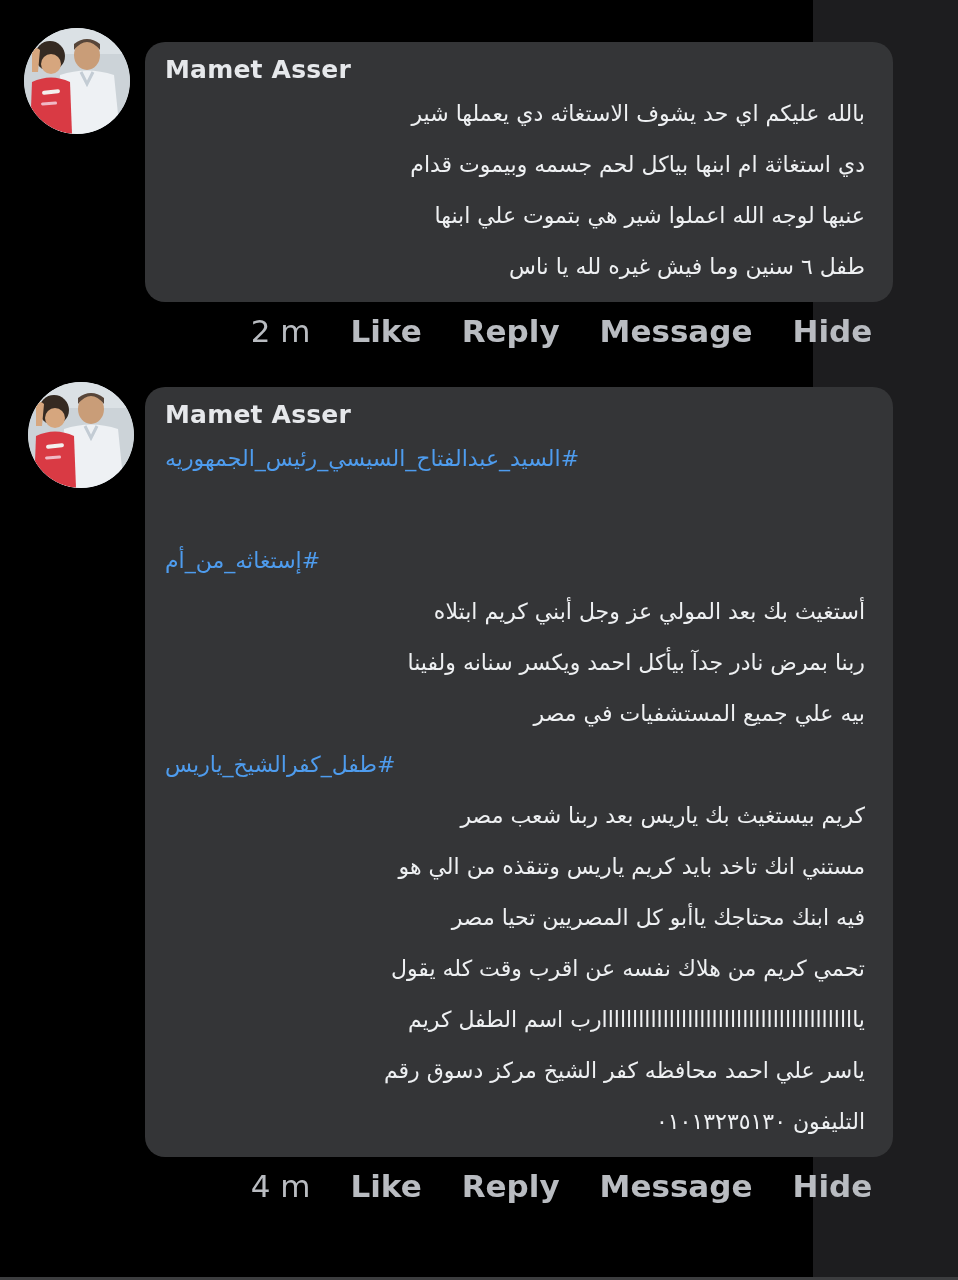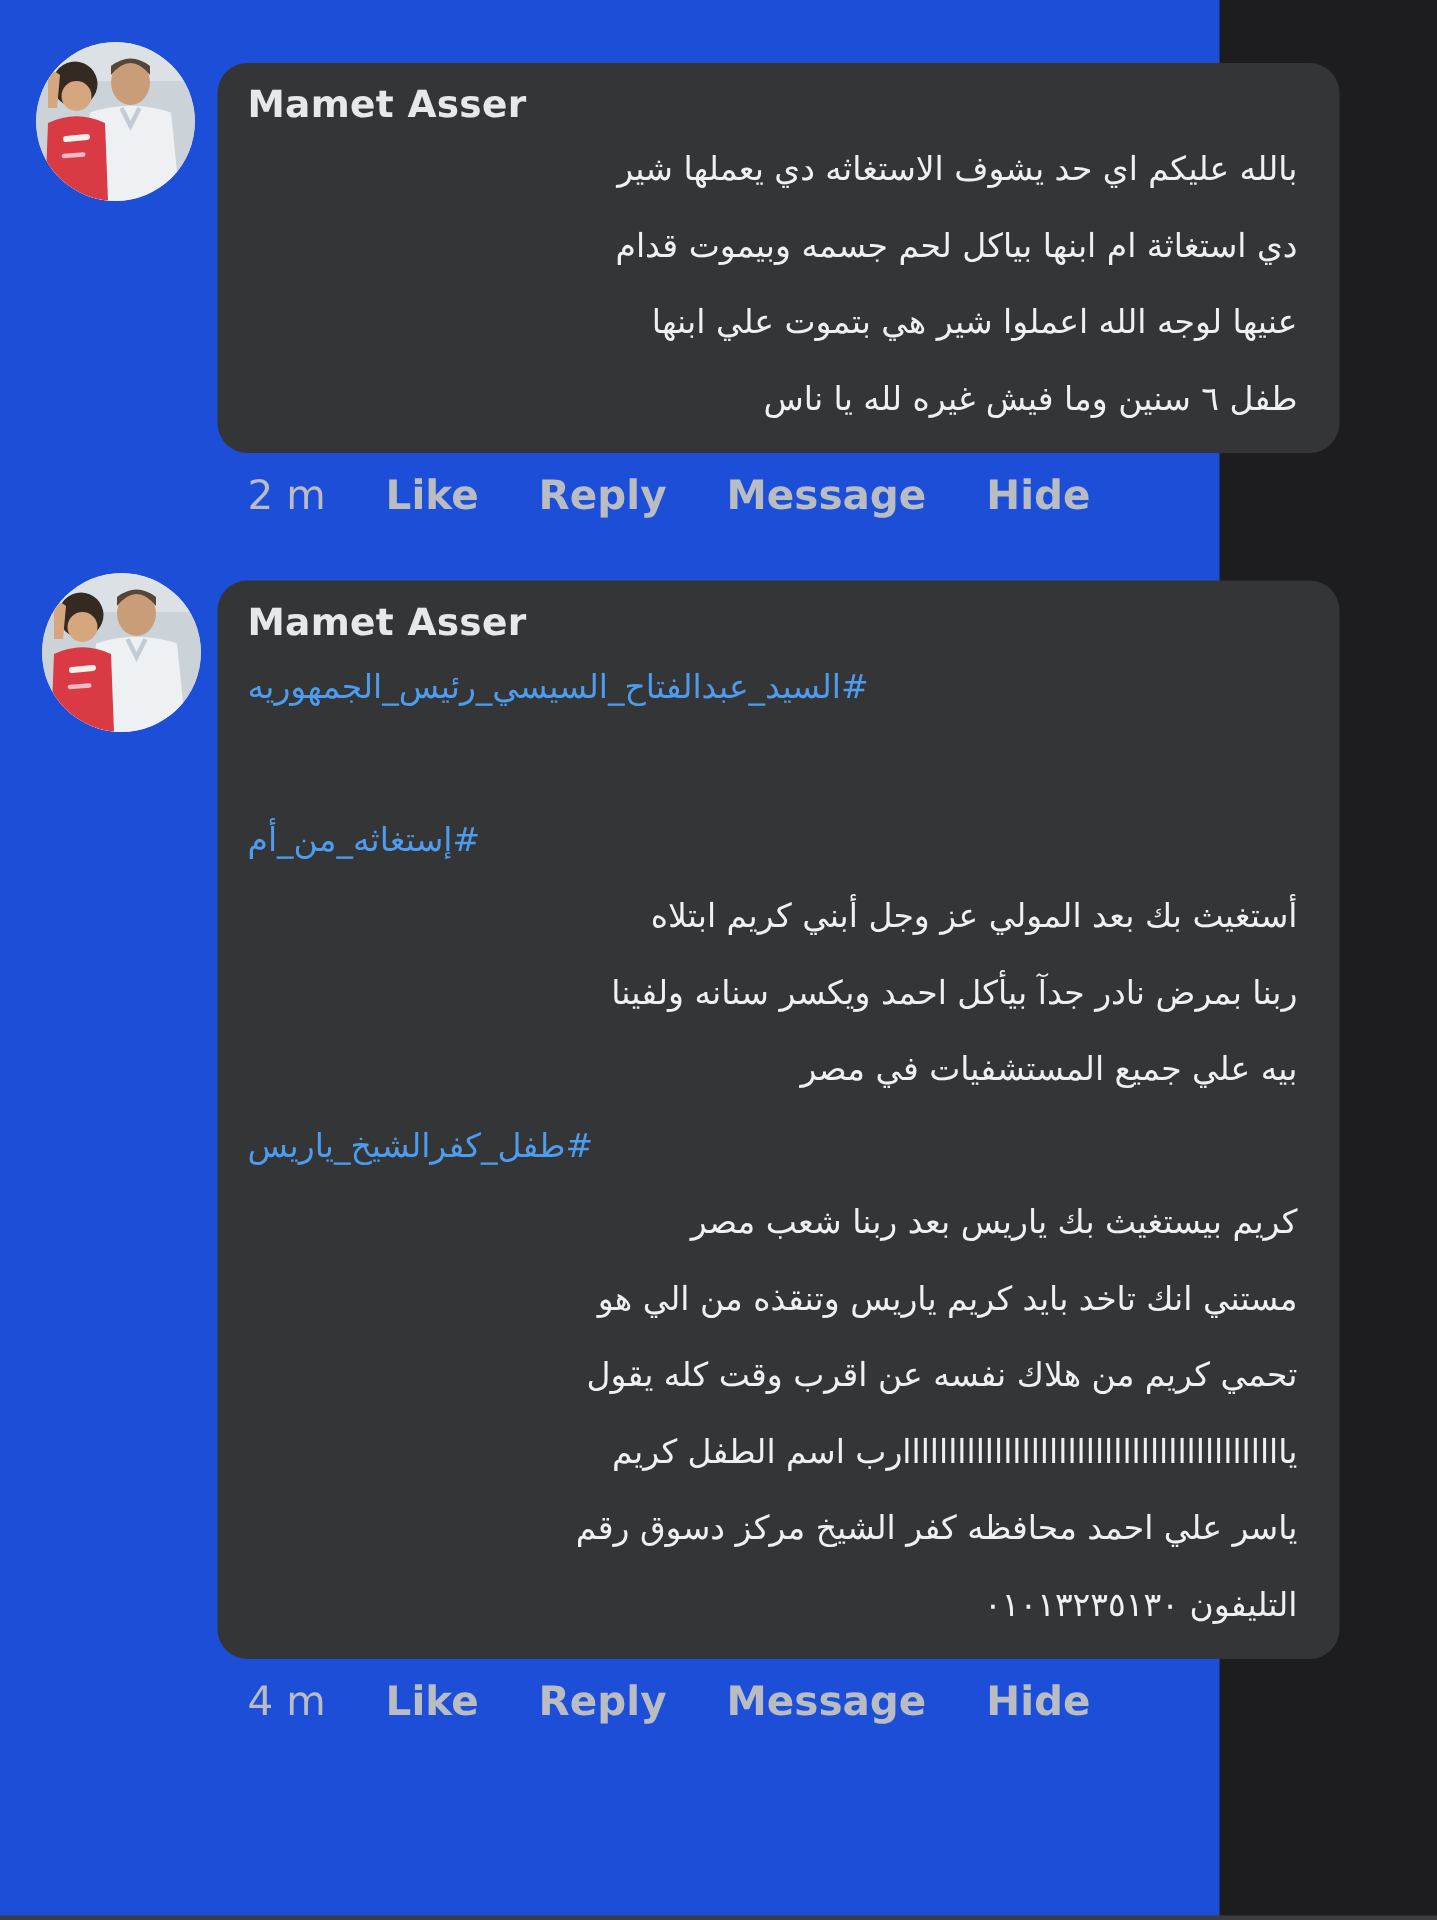--- a/index.html
+++ b/index.html
@@ -1,36 +1,36 @@
 <!DOCTYPE html>
 <html><head>
 <meta charset="utf-8">
 <style>
   html,body{margin:0;padding:0;width:958px;height:1280px;overflow:hidden;
     background:#1d1d1f;font-family:"DejaVu Sans",sans-serif;}
-  .stage{position:relative;width:813px;height:1280px;background:#1d4ed8;}
+  .stage{position:relative;width:813px;height:1280px;background:#000000;}
   .comment{position:absolute;left:0;width:958px;}
   .c1{top:28px;}
   .c2{top:382px;}
   .avatar{position:absolute;top:0;width:106px;height:106px;border-radius:50%;
     overflow:hidden;background:#ccd3d8;}
   .c1 .avatar{left:24px;}
   .c2 .avatar{left:28px;}
   .bubble{margin-left:145px;width:748px;background:#343537;border-radius:20px;
     padding:12px 28px 10px 20px;box-sizing:border-box;overflow:hidden;}
   .c1 .bubble{margin-top:14px;}
   .c2 .bubble{margin-top:5px;}
   .name{direction:ltr;text-align:left;font-weight:700;font-size:25px;line-height:32px;
     color:#e6e8eb;margin-bottom:2px;letter-spacing:.2px;}
   .tline{direction:rtl;text-align:right;white-space:nowrap;font-size:22px;
     line-height:51px;color:#eef0f2;}
   .tline.hashtag{text-align:left;color:#4e9cee;}
   .tline.blank{height:51px;}
   .actions{display:flex;align-items:center;gap:40px;margin:14px 0 0 165px;
-    font-size:27px;line-height:30px;color:#b9bcc1;}
+    font-size:31px;line-height:30px;color:#b9bcc1;justify-content:center;}
   .actions .time{font-weight:400;}
   .actions .link{font-weight:600;cursor:pointer;}
   .bottom-divider{position:absolute;left:0;bottom:0;width:958px;height:3px;
     background:#3c3d3f;}
   svg{display:block;}
 </style>
 </head>
 <body>
 
 <div class="stage">
@@ -103,20 +103,21 @@
       <div class="name">Mamet Asser</div>
       <div class="tline hashtag">#السيد_عبدالفتاح_السيسي_رئيس_الجمهوريه</div>
       <div class="tline blank"></div>
       <div class="tline hashtag">#إستغاثه_من_أم</div>
       <div class="tline">أستغيث بك بعد المولي عز وجل أبني كريم ابتلاه</div>
       <div class="tline">ربنا بمرض نادر جدآ بيأكل احمد ويكسر سنانه ولفينا</div>
       <div class="tline">بيه علي جميع المستشفيات في مصر</div>
       <div class="tline hashtag">#طفل_كفرالشيخ_ياريس</div>
       <div class="tline">كريم بيستغيث بك ياريس بعد ربنا شعب مصر</div>
       <div class="tline">مستني انك تاخد بايد كريم ياريس وتنقذه من الي هو</div>
+      <div class="tline">فيه ابنك محتاجك ياأبو كل المصريين تحيا مصر</div>
       <div class="tline">تحمي كريم من هلاك نفسه عن اقرب وقت كله يقول</div>
       <div class="tline">ياااااااااااااااااااااااااااااااااااااااااارب اسم الطفل كريم</div>
       <div class="tline">ياسر علي احمد محافظه كفر الشيخ مركز دسوق رقم</div>
       <div class="tline">التليفون ٠١٠١٣٢٣٥١٣٠</div>
     </div>
     <div class="actions">
       <span class="time">4 m</span>
       <span class="link">Like</span>
       <span class="link">Reply</span>
       <span class="link">Message</span>

